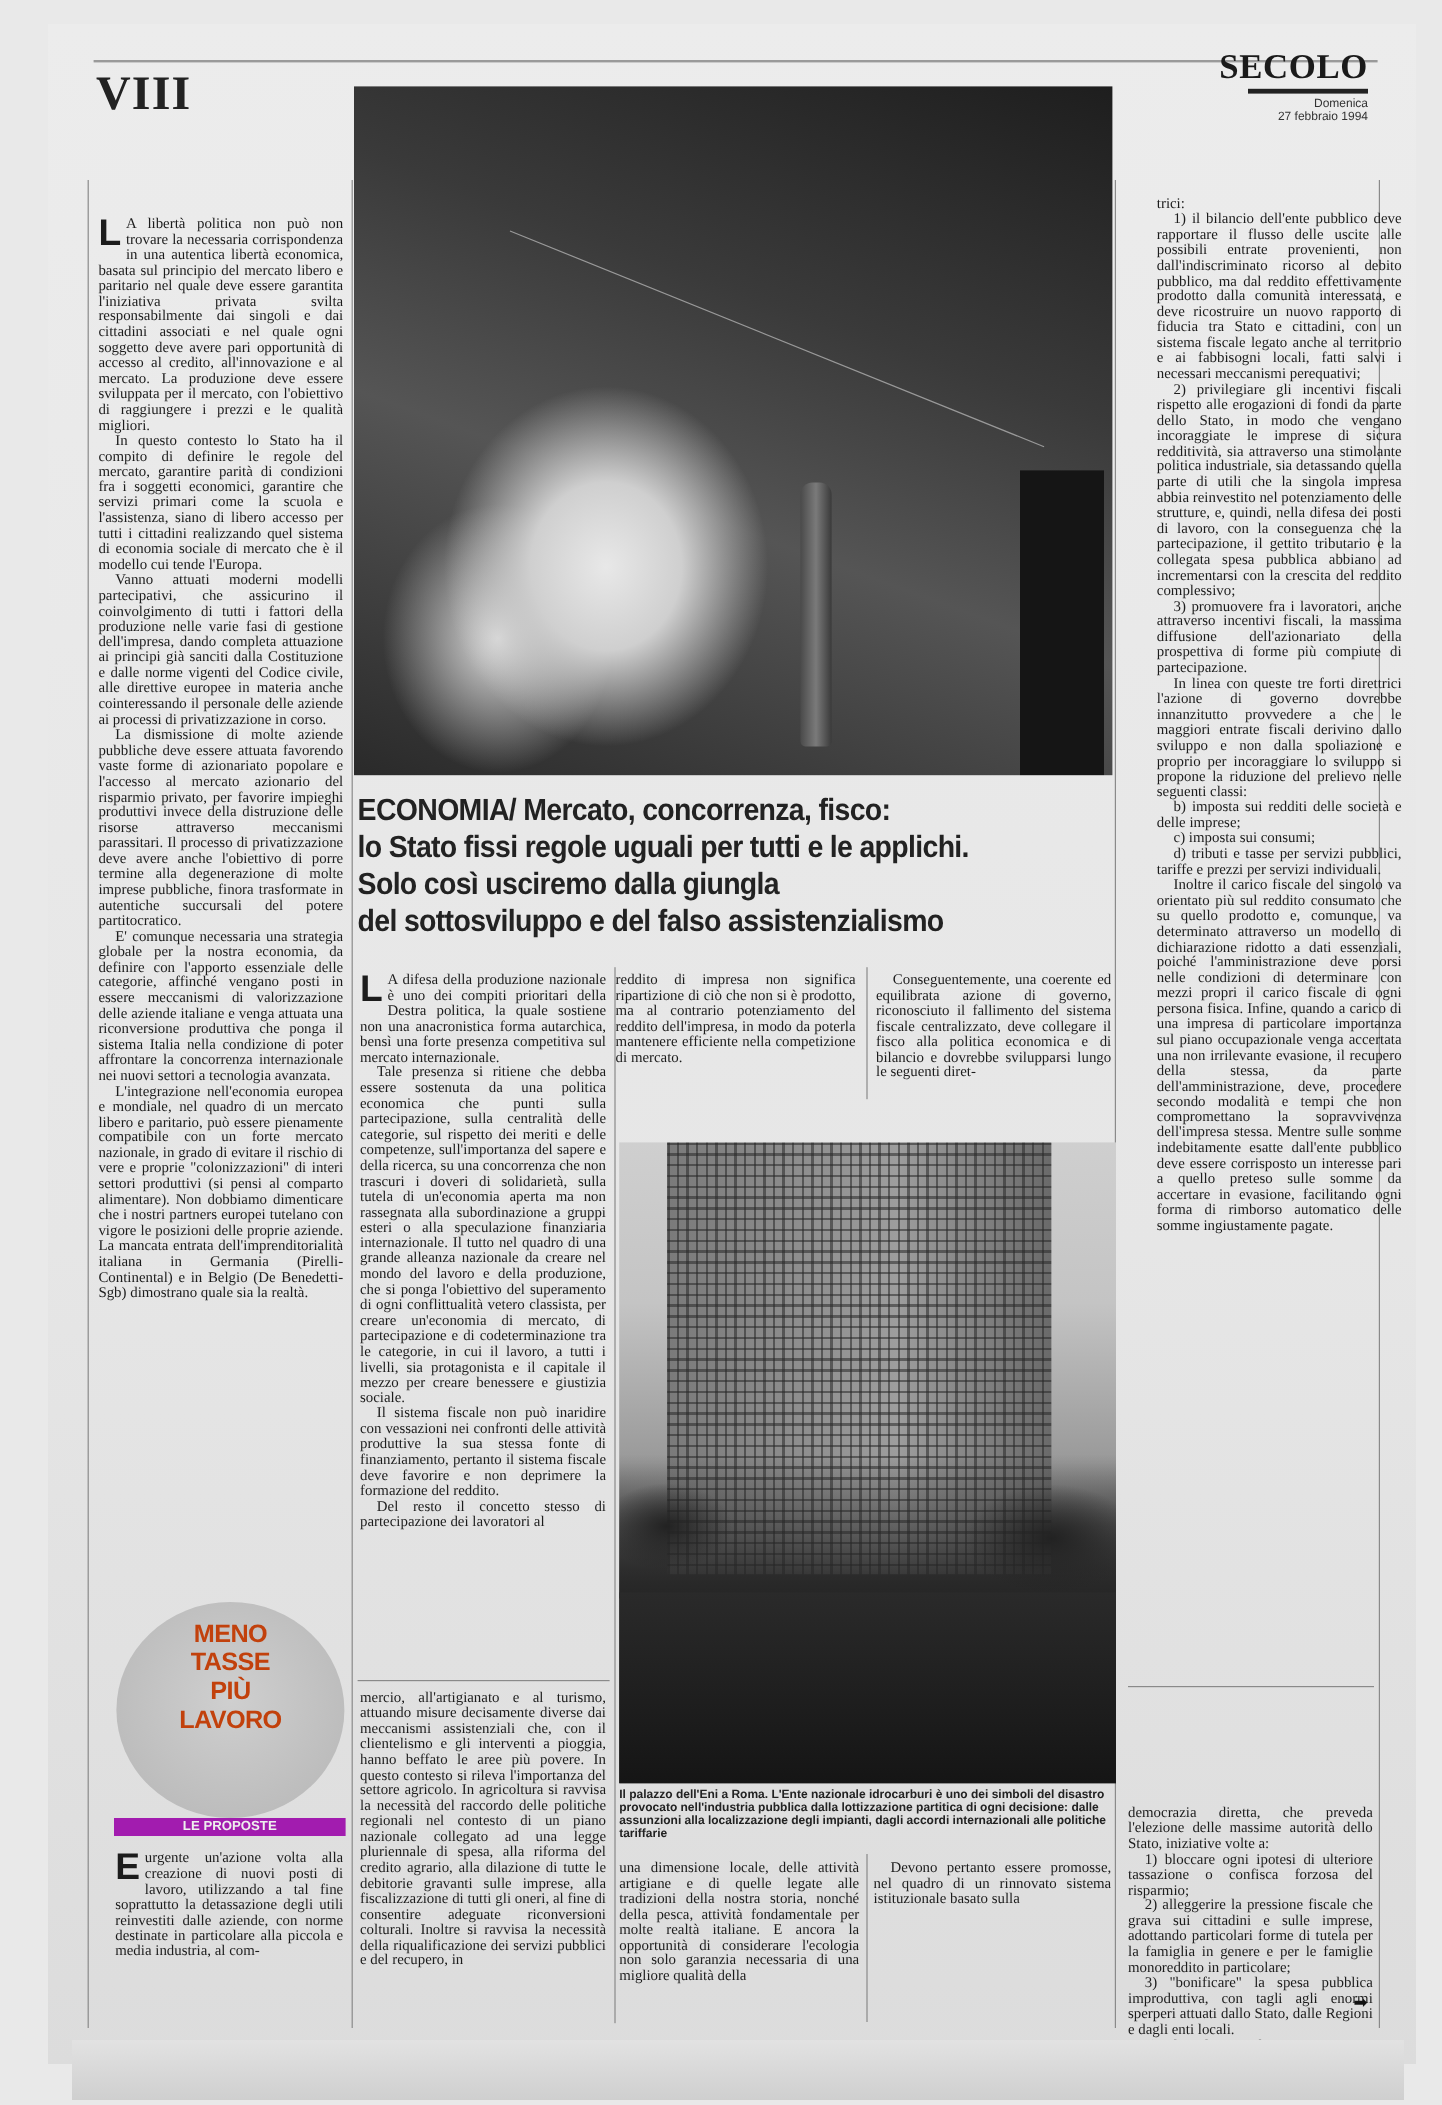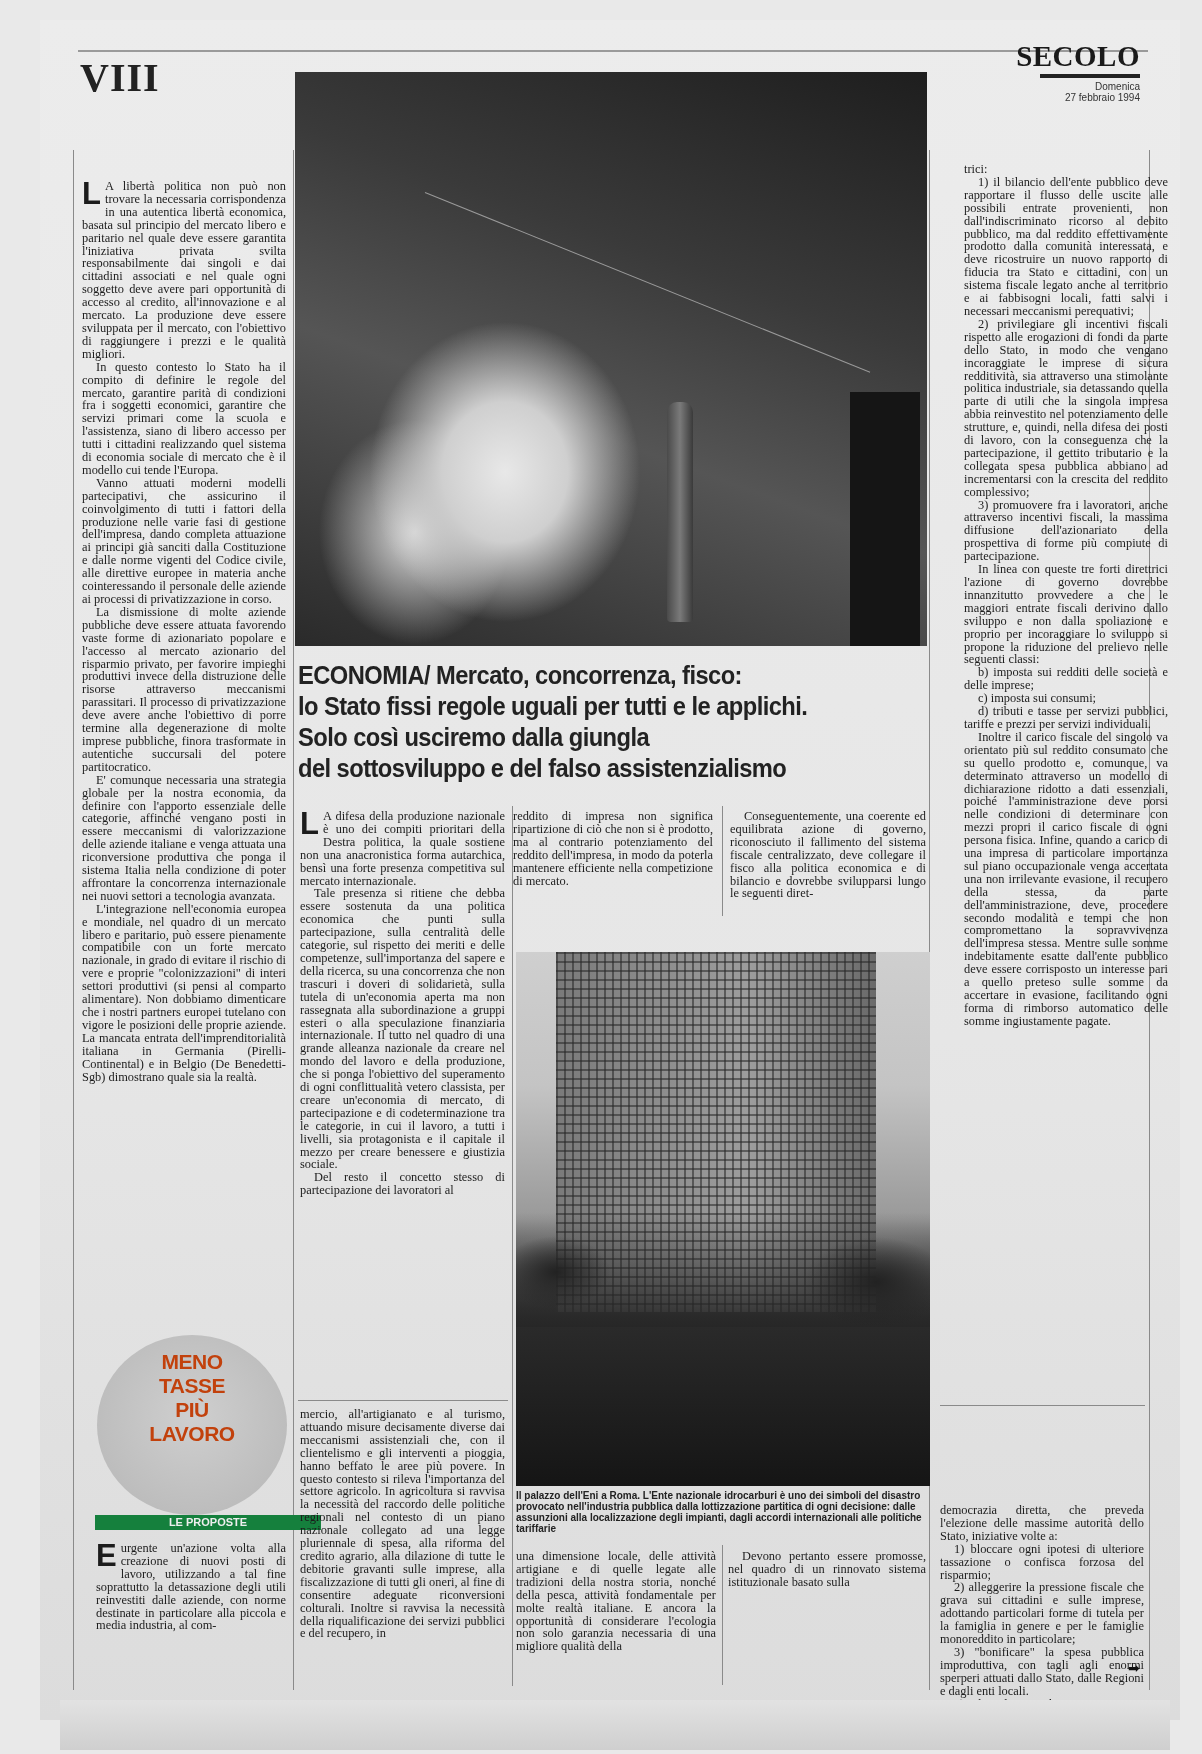--- a/index.html
+++ b/index.html
@@ -71,21 +71,21 @@
 
   .badge {
     position:absolute; left:97px; top:1335px; width:190px; height:180px; border-radius:50%;
     background:radial-gradient(circle at 50% 45%,#cfcfcf,#bdbdbd 70%,#b5b5b5);
   }
   .badge-text {
     position:absolute; left:97px; top:1350px; width:190px; text-align:center;
     font-family:"Liberation Sans", sans-serif; font-weight:bold; font-size:21px; line-height:24px; color:#c2410c; letter-spacing:-0.5px;
   }
   .proposte-bar {
-    position:absolute; left:95px; top:1515px; width:226px; height:15px; background:#15803d; color:#eee;
+    position:absolute; left:95px; top:1515px; width:193px; height:15px; background:#a21caf; color:#eee;
     font-family:"Liberation Sans", sans-serif; font-weight:bold; font-size:11px; line-height:15px; text-align:center;
   }
   .continue-arrow { position:absolute; left:1128px; top:1660px; font-size:14px; color:#111; }
   .bottom-band { position:absolute; left:60px; top:1700px; width:1110px; height:50px; background:linear-gradient(180deg,#e2e2e2,#cfcfcf); }
 </style>
 </head>
 <body>
 
 <div class="page"></div>
 <div class="topline"></div>
@@ -137,20 +137,21 @@
 <div class="headline">
   <div>ECONOMIA/ Mercato, concorrenza, fisco:</div>
   <div>lo Stato fissi regole uguali per tutti e le applichi.</div>
   <div>Solo così usciremo dalla giungla</div>
   <div>del sottosviluppo e del falso assistenzialismo</div>
 </div>
 
 <div class="col" style="left:300px;top:810px;width:205px;">
   <p class="first"><span class="dropcap">L</span><span>A difesa della produzione nazionale è uno dei compiti prioritari della Destra politica, la quale sostiene non una anacronistica forma autarchica, bensì una forte presenza competitiva sul mercato internazionale.</span></p>
   <p>Tale presenza si ritiene che debba essere sostenuta da una politica economica che punti sulla partecipazione, sulla centralità delle categorie, sul rispetto dei meriti e delle competenze, sull'importanza del sapere e della ricerca, su una concorrenza che non trascuri i doveri di solidarietà, sulla tutela di un'economia aperta ma non rassegnata alla subordinazione a gruppi esteri o alla speculazione finanziaria internazionale. Il tutto nel quadro di una grande alleanza nazionale da creare nel mondo del lavoro e della produzione, che si ponga l'obiettivo del superamento di ogni conflittualità vetero classista, per creare un'economia di mercato, di partecipazione e di codeterminazione tra le categorie, in cui il lavoro, a tutti i livelli, sia protagonista e il capitale il mezzo per creare benessere e giustizia sociale.</p>
+  <p>Il sistema fiscale non può inaridire con vessazioni nei confronti delle attività produttive la sua stessa fonte di finanziamento, pertanto il sistema fiscale deve favorire e non deprimere la formazione del reddito.</p>
   <p>Del resto il concetto stesso di partecipazione dei lavoratori al</p>
 </div>
 
 <div class="col" style="left:513px;top:810px;width:200px;">
   <p class="first">reddito di impresa non significa ripartizione di ciò che non si è prodotto, ma al contrario potenziamento del reddito dell'impresa, in modo da poterla mantenere efficiente nella competizione di mercato.</p>
 </div>
 <div class="col" style="left:730px;top:810px;width:196px;">
   <p>Conseguentemente, una coerente ed equilibrata azione di governo, riconosciuto il fallimento del sistema fiscale centralizzato, deve collegare il fisco alla politica economica e di bilancio e dovrebbe svilupparsi lungo le seguenti diret-</p>
 </div>
 

